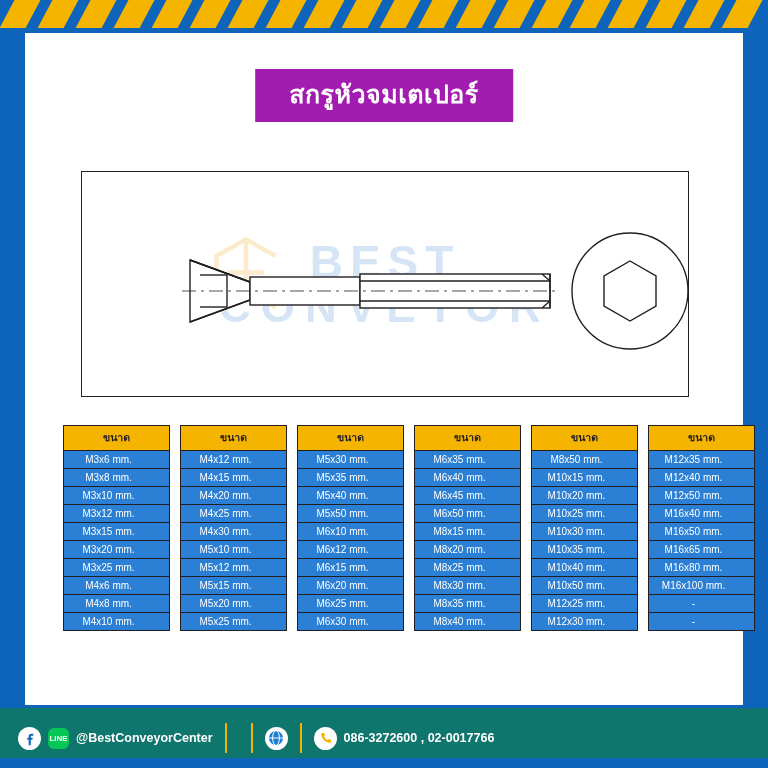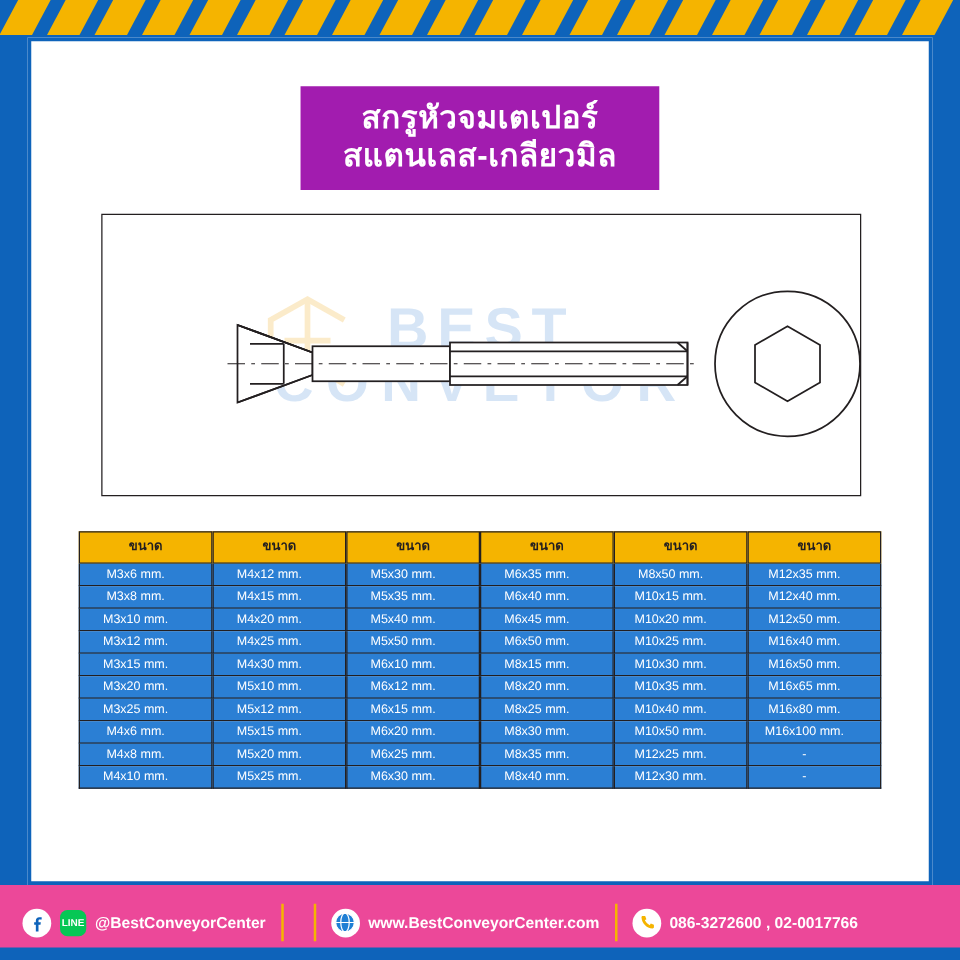--- a/index.html
+++ b/index.html
@@ -88,20 +88,21 @@
   }
 
   .screw-svg { position: absolute; left: 0; top: 0; }
 
   
   .tables {
     position: absolute;
     left: 38px; top: 392px;
     width: 692px;
     display: flex;
+    gap: 10px;
   }
   .tbl { width: 107px; }
   .tbl .head {
     background: #f5b400;
     border: 1px solid #231f20;
     color: #231f20;
     font-size: 10.5px;
     font-weight: bold;
     text-align: center;
     padding: 6px 0 7px 0;
@@ -117,21 +118,21 @@
     padding: 3px 16px 3px 0;
     line-height: 1.25;
     height: 18px;
   }
 
   
   .footer {
     position: absolute;
     left: 0; bottom: 0;
     width: 768px; height: 60px;
-    background: #ec4899;
+    background: #0f766e;
     display: flex;
     align-items: center;
   }
   .footer-inner {
     display: flex;
     align-items: center;
     width: 100%;
     padding: 0 18px;
     gap: 0px;
   }
@@ -200,21 +201,20 @@
     <div class="stripe" style="left:614px"></div>
     <div class="stripe" style="left:652px"></div>
     <div class="stripe" style="left:690px"></div>
     <div class="stripe" style="left:728px"></div>
   </div>
 
   <div class="sheet">
 
     <div class="title-box">
       <div class="title-line">สกรูหัวจมเตเปอร์</div>
-      <div class="title-line">สแตนเลส-เกลียวมิล</div>
     </div>
 
     <div class="drawing-frame">
 
       <div class="watermark">
         <div class="wm-text">BEST</div>
         <div class="wm-text second">CONVEYOR</div>
       </div>
 
       <svg class="wm-logo" viewBox="0 0 100 100">
@@ -367,21 +367,20 @@
 
       <div class="f-item">
         <span class="circ">
           <svg width="18" height="18" viewBox="0 0 24 24">
               <circle cx="12" cy="12" r="10" fill="#1f7fd4"></circle>
               <ellipse cx="12" cy="12" rx="4.5" ry="10" fill="none" stroke="#ffffff" stroke-width="1.3"></ellipse>
               <line x1="2" y1="12" x2="22" y2="12" stroke="#ffffff" stroke-width="1.3"></line>
               <circle cx="12" cy="12" r="10" fill="none" stroke="#ffffff" stroke-width="1.3"></circle>
             </svg>
         </span>
-        <span>www.BestConveyorCenter.com</span>
       </div>
 
       <div class="f-sep"></div>
 
       <div class="f-item">
         <span class="circ">
           <svg width="15" height="15" viewBox="0 0 24 24">
               <path fill="#f5b400" d="M6.6 3h3.2l1.6 4-2 1.4a13 13 0 006.2 6.2l1.4-2 4 1.6v3.2c0 1-.8 1.6-1.8 1.5C11.4 18.2 5.8 12.6 5.1 4.8 5 3.8 5.6 3 6.6 3z"></path>
             </svg>
         </span>

